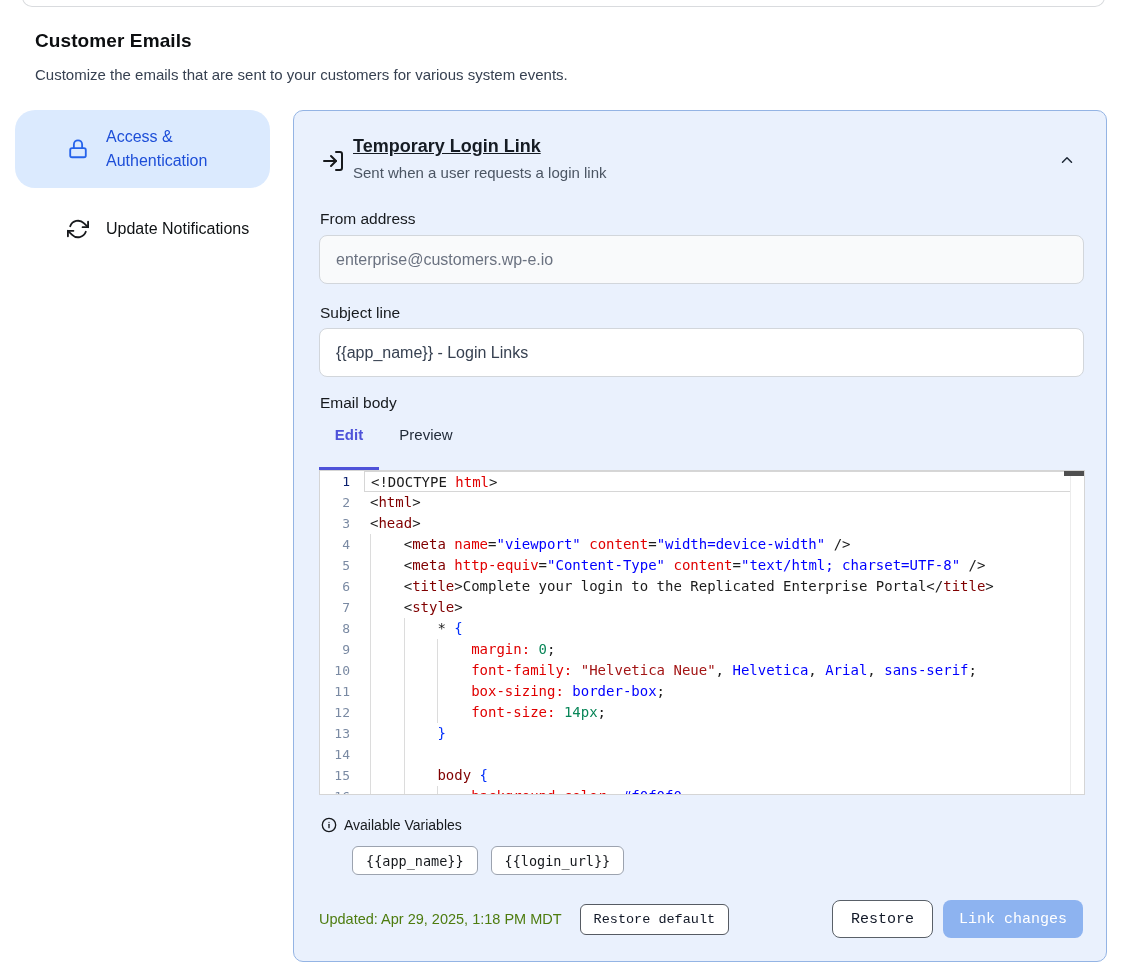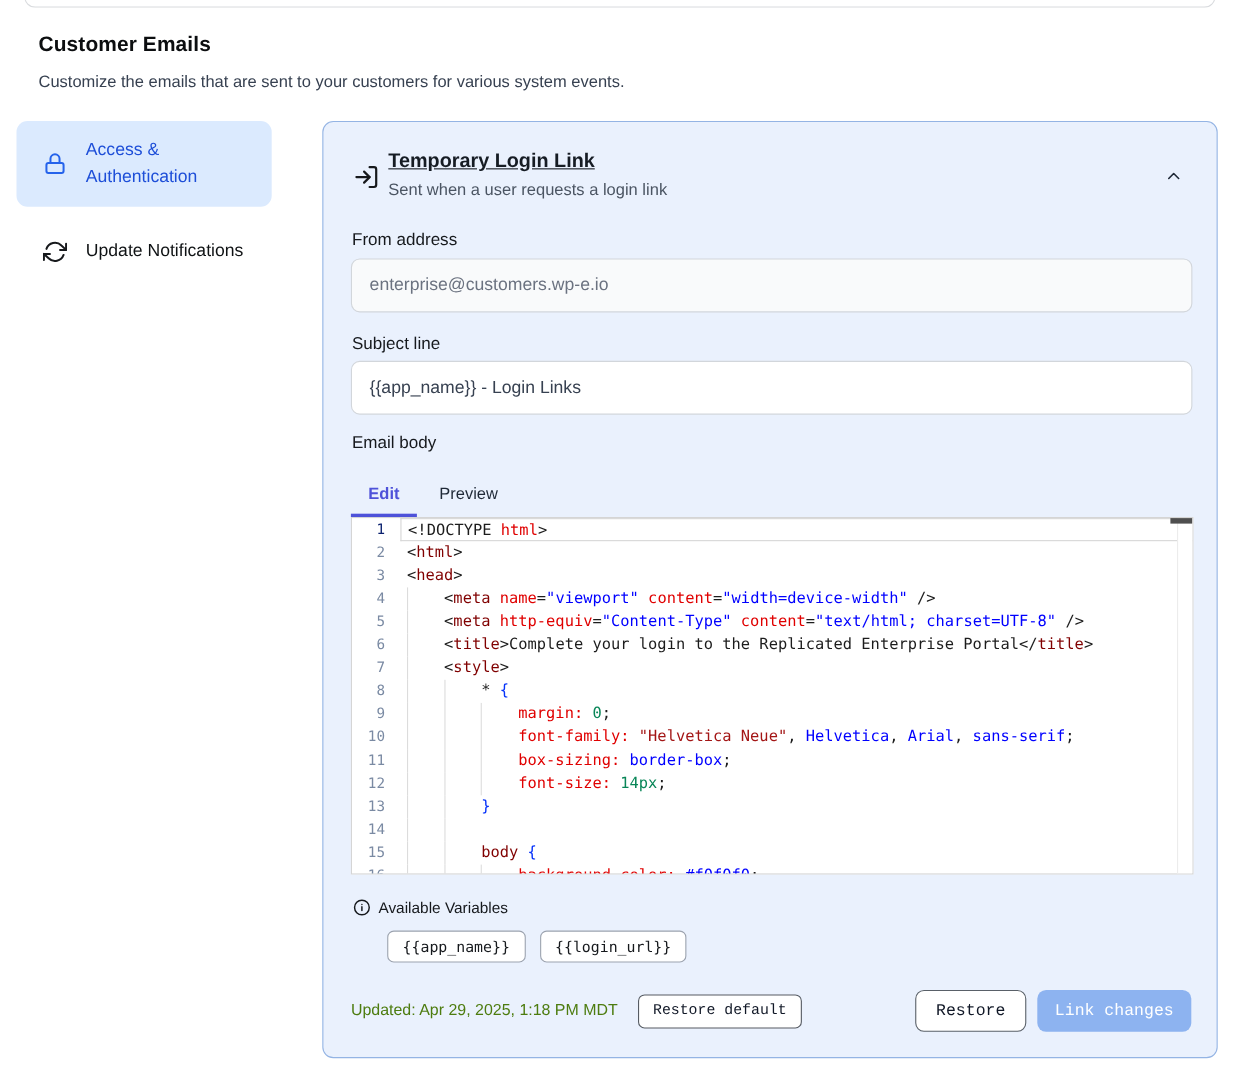--- a/index.html
+++ b/index.html
@@ -12,21 +12,21 @@
   .top-card-edge {
     position:absolute; top:-5px; left:22px; width:1083px; height:12px;
     border:1px solid #d9dbde; border-top:none; border-radius:0 0 10px 10px;
     background:#fff;
   }
   
   .page-title { position:absolute; left:35px; top:30px; font-size:19px; font-weight:700; color:#0c0e10; letter-spacing:.1px;}
   .page-desc  { position:absolute; left:35px; top:66px; font-size:15px; color:#374151; }
 
   
-  .side-item { position:absolute; left:15px; width:232px; display:flex; align-items:center; border-radius:10px; cursor:pointer; }
+  .side-item { position:absolute; left:15px; width:255px; display:flex; align-items:center; border-radius:20px; cursor:pointer;padding-left:28px; }
   .side-item.active { top:110px; height:78px; background:#dbeafe; }
   .side-item.plain  { top:205px; height:48px; background:transparent; }
   .side-item .icon-wrap { width:24px; height:24px; margin-left:23px; flex:0 0 24px; display:flex; align-items:center; justify-content:center; }
   .side-item .lbl { margin-left:16px; font-size:16px; line-height:24px; font-weight:500; }
   .side-item.active .lbl { color:#1d4ed8; width:150px; }
   .side-item.plain  .lbl { color:#0f1214; }
   .icon-stroke-blue { stroke:#2563eb; }
   .icon-stroke-dark { stroke:#17191c; }
 
   
@@ -42,21 +42,21 @@
   .field-label { position:absolute; left:26px; font-size:15.5px; color:#16191d; }
   .text-input {
     position:absolute; left:25px; width:765px; height:49px;
     border:1px solid #d2d6db; border-radius:8px; background:#fff;
     font-family:"Liberation Sans", sans-serif; font-size:16px; color:#374151;
     padding:0 16px; outline:none;
   }
   .text-input.disabled { background:#f9fafb; color:#6b7280; }
 
   
-  .tab { position:absolute; top:324px; height:28px; font-size:15px; display:flex; align-items:center; justify-content:center; cursor:pointer; }
+  .tab { position:absolute; top:309px; height:28px; font-size:15px; display:flex; align-items:center; justify-content:center; cursor:pointer; }
   .tab-edit { left:25px; width:60px; color:#4e52d9; font-weight:700; }
   .tab-preview { left:92px; width:80px; color:#1f2937; }
   .tab-underline { position:absolute; left:25px; top:356px; width:60px; height:3px; background:#4e52d9; }
 
   
   .editor {
     position:absolute; left:25px; top:359px; width:766px; height:325px;
     background:#ffffff; border:1px solid #d5d5d5; overflow:hidden;
     font-family:"DejaVu Sans Mono", monospace; font-size:14px; line-height:21px;
   }

